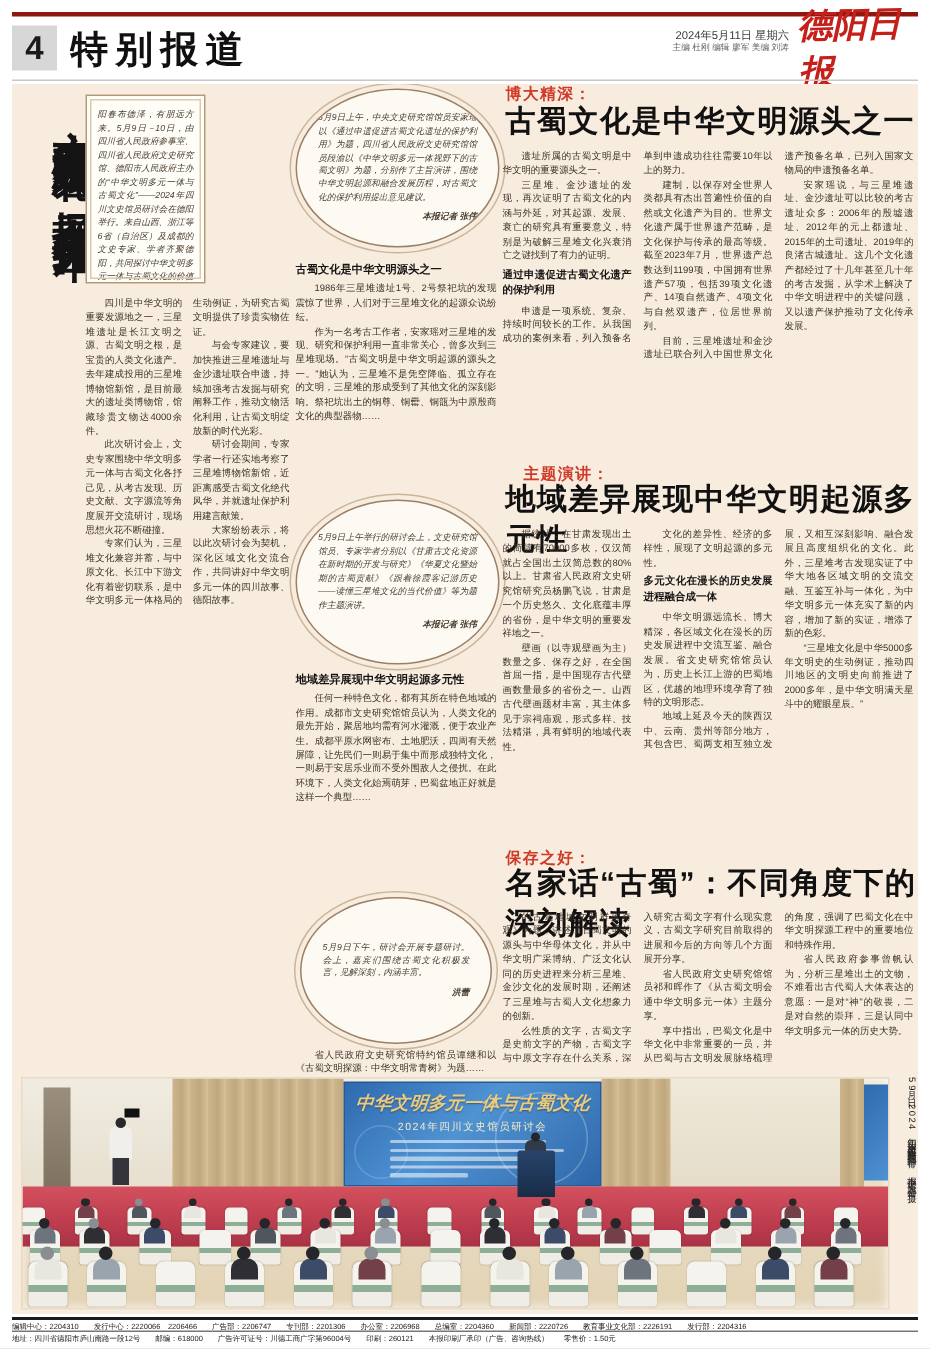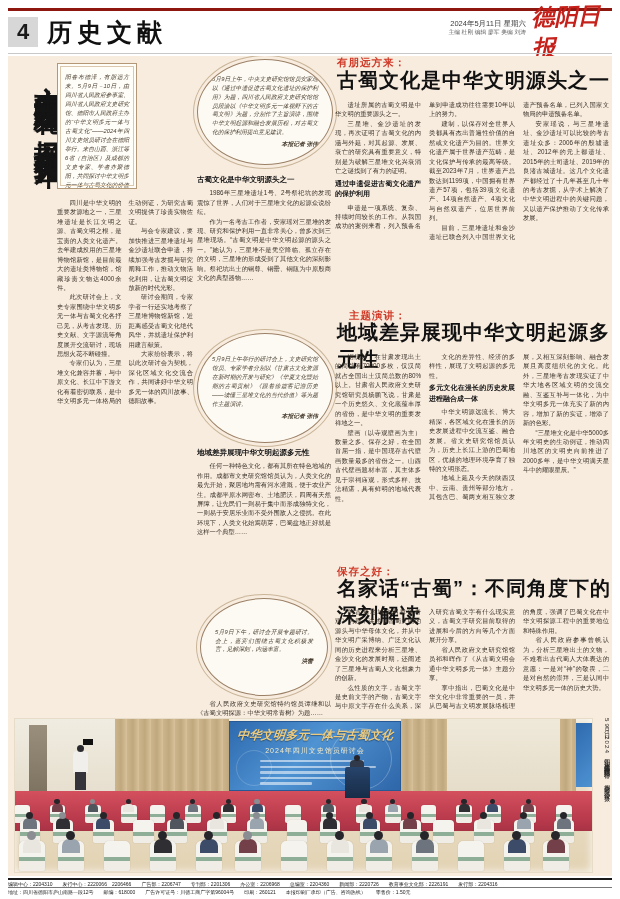--- a/index.html
+++ b/index.html
@@ -94,21 +94,21 @@
   .foot-div{position:absolute;left:8px;top:887px;width:604px;height:0.5px;background:#777;}
   .foot-line2{position:absolute;left:8px;top:889px;width:604px;font-size:5px;color:#222;white-space:nowrap;overflow:hidden;}
 </style>
 </head>
 <body>
 
 <div class="page">
 
   <div class="top-rule"></div>
   <div class="pagenum">4</div>
-  <div class="section-name">历史文献</div>
+  <div class="section-name">特别报道</div>
   <div class="header-meta">
     <div class="date-line">2024年5月11日 星期六</div>
     <div class="staff-line">主编 杜刚  编辑 廖军  美编 刘涛</div>
   </div>
   <div class="masthead">德阳日报</div>
   <div class="header-divider"></div>
 
   <div class="content">
 
     <div class="v-headline">文史专家碰撞思想火花 探寻古蜀文化绝代风华</div>
@@ -120,21 +120,21 @@
 
     <div class="left-article">
         <p>四川是中华文明的重要发源地之一，三星堆遗址是长江文明之源、古蜀文明之根，是宝贵的人类文化遗产。去年建成投用的三星堆博物馆新馆，是目前最大的遗址类博物馆，馆藏珍贵文物达4000余件。</p>
         <p>此次研讨会上，文史专家围绕中华文明多元一体与古蜀文化各抒己见，从考古发现、历史文献、文字源流等角度展开交流研讨，现场思想火花不断碰撞。</p>
         <p>专家们认为，三星堆文化兼容并蓄，与中原文化、长江中下游文化有着密切联系，是中华文明多元一体格局的生动例证，为研究古蜀文明提供了珍贵实物佐证。</p>
         <p>与会专家建议，要加快推进三星堆遗址与金沙遗址联合申遗，持续加强考古发掘与研究阐释工作，推动文物活化利用，让古蜀文明绽放新的时代光彩。</p>
         <p>研讨会期间，专家学者一行还实地考察了三星堆博物馆新馆，近距离感受古蜀文化绝代风华，并就遗址保护利用建言献策。</p>
         <p>大家纷纷表示，将以此次研讨会为契机，深化区域文化交流合作，共同讲好中华文明多元一体的四川故事、德阳故事。</p>
       </div>
 
-    <div class="kicker" style="left:329px;top:0px;">有朋远方来：</div>
+    <div class="kicker" style="left:329px;top:0px;">博大精深：</div>
     <h2 class="headline" style="left:329px;top:11px;">古蜀文化是中华文明源头之一</h2>
     <div class="callout" style="left:189px;top:3px;width:136px;height:106px;">
       <div class="c-text">5月9日上午，中央文史研究馆馆员安家瑶以《通过申遗促进古蜀文化遗址的保护利用》为题，四川省人民政府文史研究馆馆员段渝以《中华文明多元一体视野下的古蜀文明》为题，分别作了主旨演讲，围绕中华文明起源和融合发展历程，对古蜀文化的保护利用提出意见建议。</div>
       <div class="c-byline">本报记者 张伟</div>
     </div>
     <div class="under-callout" style="left:189px;top:118px;width:134px;height:126px;">
       <p class="subhead">古蜀文化是中华文明源头之一</p>
       <span><p>1986年三星堆遗址1号、2号祭祀坑的发现震惊了世界，人们对于三星堆文化的起源众说纷纭。</p><p>作为一名考古工作者，安家瑶对三星堆的发现、研究和保护利用一直非常关心，曾多次到三星堆现场。“古蜀文明是中华文明起源的源头之一。”她认为，三星堆不是凭空降临、孤立存在的文明，三星堆的形成受到了其他文化的深刻影响。祭祀坑出土的铜尊、铜罍、铜瓿为中原殷商文化的典型器物……</p></span>
     </div>
     <div class="cols3" style="left:327px;top:44px;width:274px;height:200px;">

